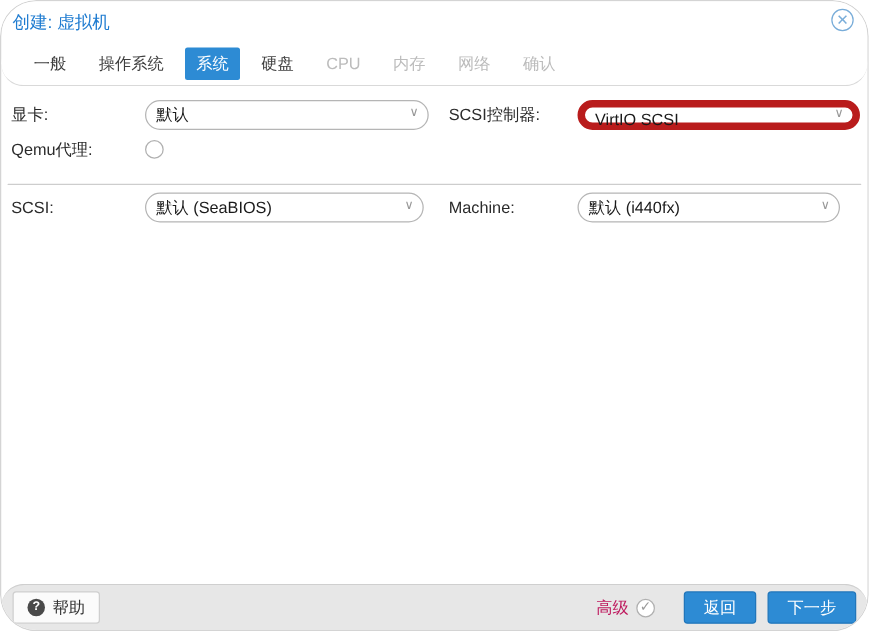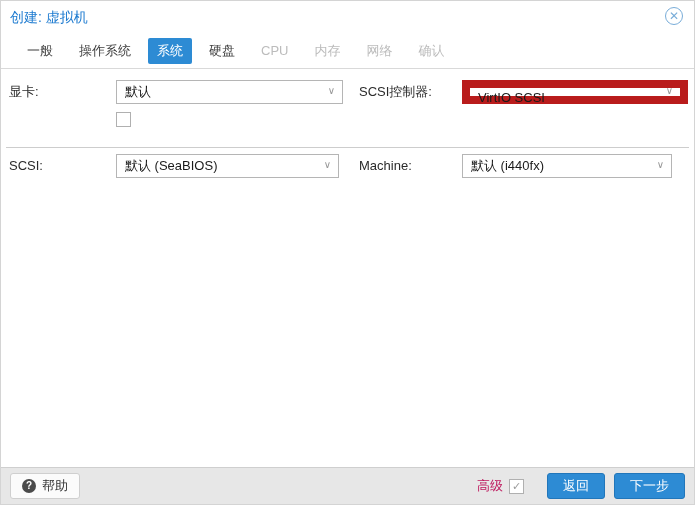--- a/index.html
+++ b/index.html
@@ -1,15 +1,15 @@
 <!DOCTYPE html>
 <html><head>
 <meta charset="utf-8">
 <style>
-  * { box-sizing: border-box; margin: 0; padding: 0; }
+  * { box-sizing: border-box; margin: 0; padding: 0; border-radius: 29px; }
   html,body { width:695px; height:505px; }
   body {
     font-family: "Liberation Sans", "DejaVu Sans", sans-serif;
     font-size: 13px;
     color: #222;
     background: #fff;
   }
   .dialog {
     position: relative;
     width: 695px; height: 505px;
@@ -41,21 +41,21 @@
     padding:4px 9px; margin-left:-9px; margin-right:17px;
   }
   .tab--disabled { color:#bcbcbc; cursor:default; }
   
   .form-label { position:absolute; color:#2b2b2b; line-height:24px; white-space:nowrap; }
   .combo {
     position:absolute; height:24px; background:#fff;
     border:1px solid #b5b5b5; padding:0 20px 0 8px;
     line-height:22px; color:#1a1a1a; cursor:pointer; white-space:nowrap;
   }
-  .combo--focused { border:8px solid #b91c1c; line-height:20px; }
+  .combo--focused { border:6px solid #b91c1c; line-height:20px; }
   .combo .chev {
     position:absolute; right:7px; top:50%; transform:translateY(-54%);
     color:#979797; font-size:10px;
   }
   .checkbox {
     position:absolute; width:15px; height:15px;
     border:1px solid #b0b0b0; background:#fff; cursor:pointer;
     text-align:center; line-height:13px; font-size:11px; color:#9a9a9a;
   }
   .divider { position:absolute; left:5px; right:5px; height:1px; background:#cdcdcd; }
@@ -114,20 +114,21 @@
     <span>默认</span>
     <span class="chev">∨</span>
   </div>
 
   <div class="form-label" style="left:358px; top:79px;">SCSI控制器:</div>
   <div class="combo combo--focused" style="left:461px; top:79px; width:226px;">
     <span>VirtIO SCSI</span>
     <span class="chev">∨</span>
   </div>
 
+  <div class="form-label" style="left:8px; top:107px;">Qemu代理:</div>
   <div class="checkbox" style="left:115px; top:111px;"></div>
 
   <div class="divider" style="top:146px;"></div>
 
   <div class="form-label" style="left:8px; top:153px;">SCSI:</div>
   <div class="combo" style="left:115px; top:153px; width:223px;">
     <span>默认 (SeaBIOS)</span>
     <span class="chev">∨</span>
   </div>
 

